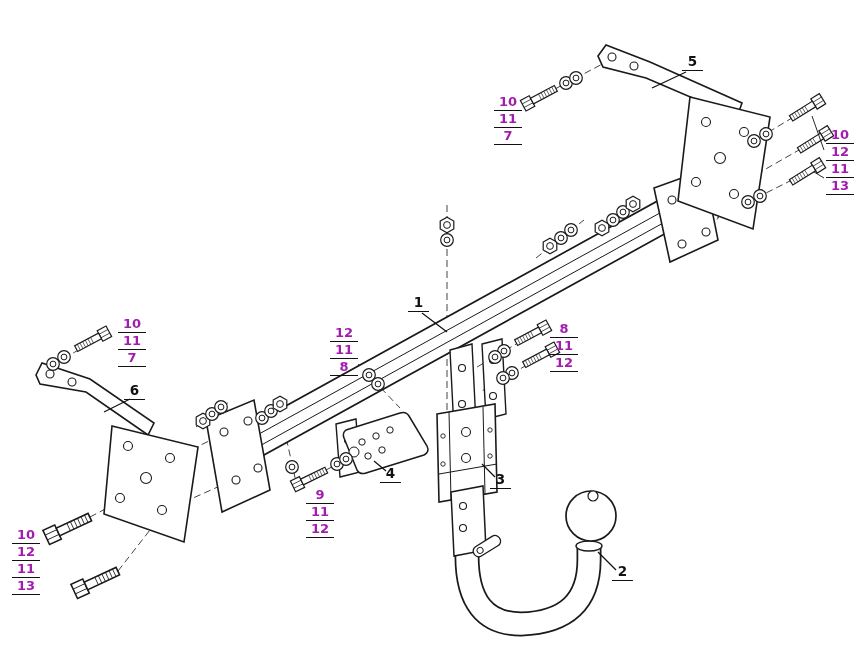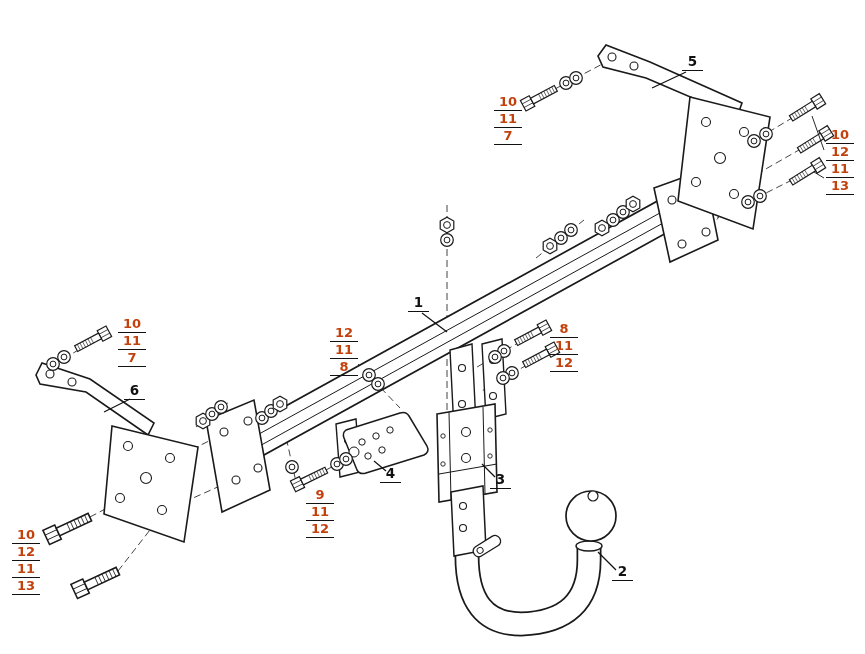--- a/index.html
+++ b/index.html
@@ -1,21 +1,21 @@
 <!DOCTYPE html>
 <html><head>
 <meta charset="utf-8">
 <style>
   html,body{margin:0;padding:0;background:#fff;}
   .stage{position:relative;width:865px;height:654px;background:#fff;overflow:hidden;
          font-family:"DejaVu Sans","Liberation Sans",sans-serif;}
   .stage svg{position:absolute;left:0;top:0;}
   .callout{position:absolute;display:flex;flex-direction:column;align-items:stretch;z-index:5;}
   .callout .cell{min-width:22px;padding:0 3px 1px;text-align:center;font-weight:bold;
-                 font-size:13px;line-height:15px;color:#c2410c;border-bottom:1.7px solid #111;}
+                 font-size:13px;line-height:15px;color:#a21caf;border-bottom:1.7px solid #111;}
   .plabel{position:absolute;min-width:15px;padding:0 3px 1px;text-align:center;font-weight:bold;
           font-size:13.5px;line-height:15px;color:#111;border-bottom:1.7px solid #111;z-index:5;}
 </style>
 </head>
 <body>
 
 <div class="stage">
 
 <svg width="865" height="654" viewBox="0 0 865 654">
   <defs>

